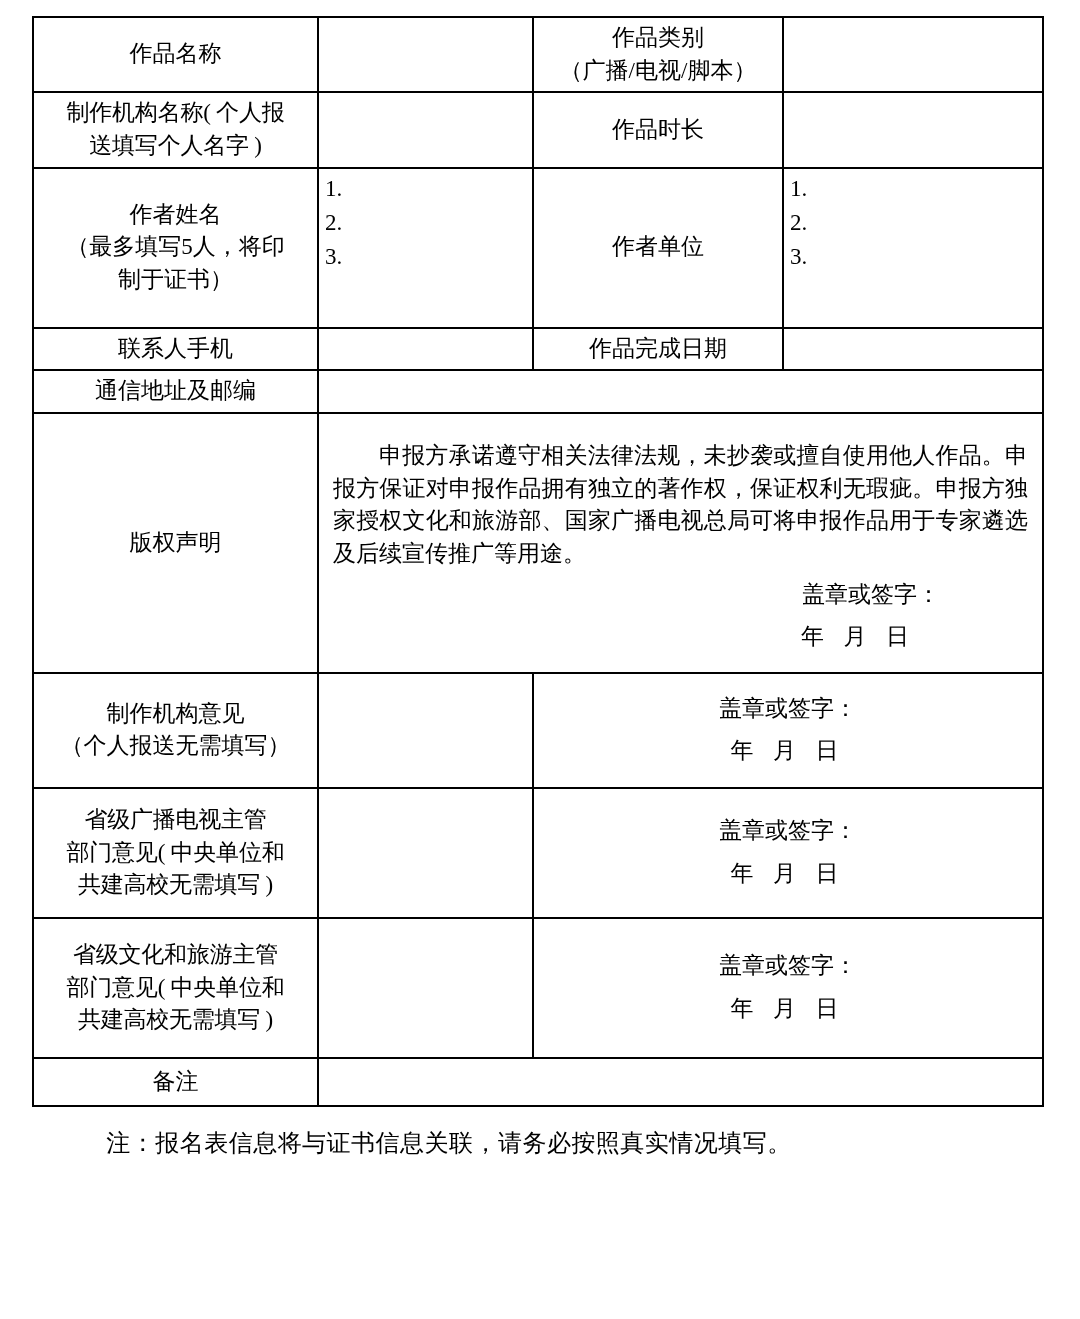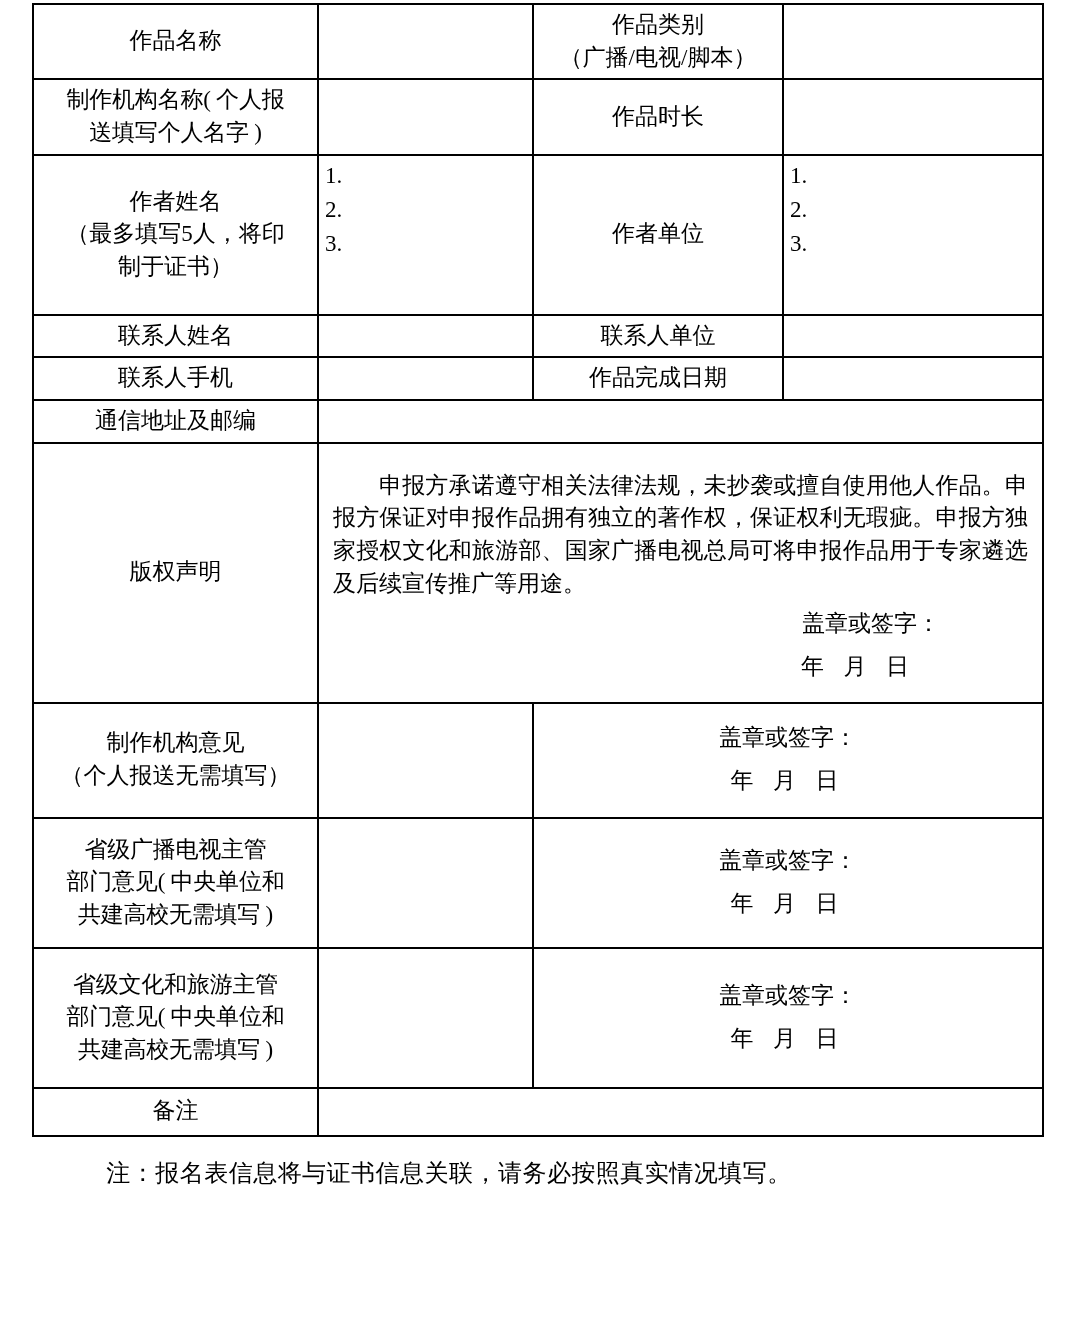--- a/index.html
+++ b/index.html
@@ -12,21 +12,21 @@
     height: 1319px;
     font-family: "Liberation Serif", "DejaVu Serif", serif;
     color: #000000;
     overflow: hidden;
   }
   .page {
     position: relative;
     width: 904px;
     height: 1319px;
     box-sizing: border-box;
-    padding: 3px 38px 0 32px;
+    padding: 16px 38px 0 32px;
   }
   table.form {
     width: 1010px;
     border-collapse: collapse;
     table-layout: fixed;
   }
   table.form td {
     border: 2px solid #000000;
     vertical-align: middle;
     padding: 4px 6px;
@@ -139,26 +139,20 @@
           <div>3.</div>
         </td>
         <td class="c-label">作者单位</td>
         <td class="numlist" style="vertical-align:top">
           <div>1.</div>
           <div>2.</div>
           <div>3.</div>
         </td>
       </tr>
 
-      <tr>
-        <td class="c-label">联系人姓名</td>
-        <td class="blank"></td>
-        <td class="c-label">联系人单位</td>
-        <td class="blank"></td>
-      </tr>
 
       <tr>
         <td class="c-label">联系人手机</td>
         <td class="blank"></td>
         <td class="c-label">作品完成日期</td>
         <td class="blank"></td>
       </tr>
 
       <tr>
         <td class="c-label">通信地址及邮编</td>

